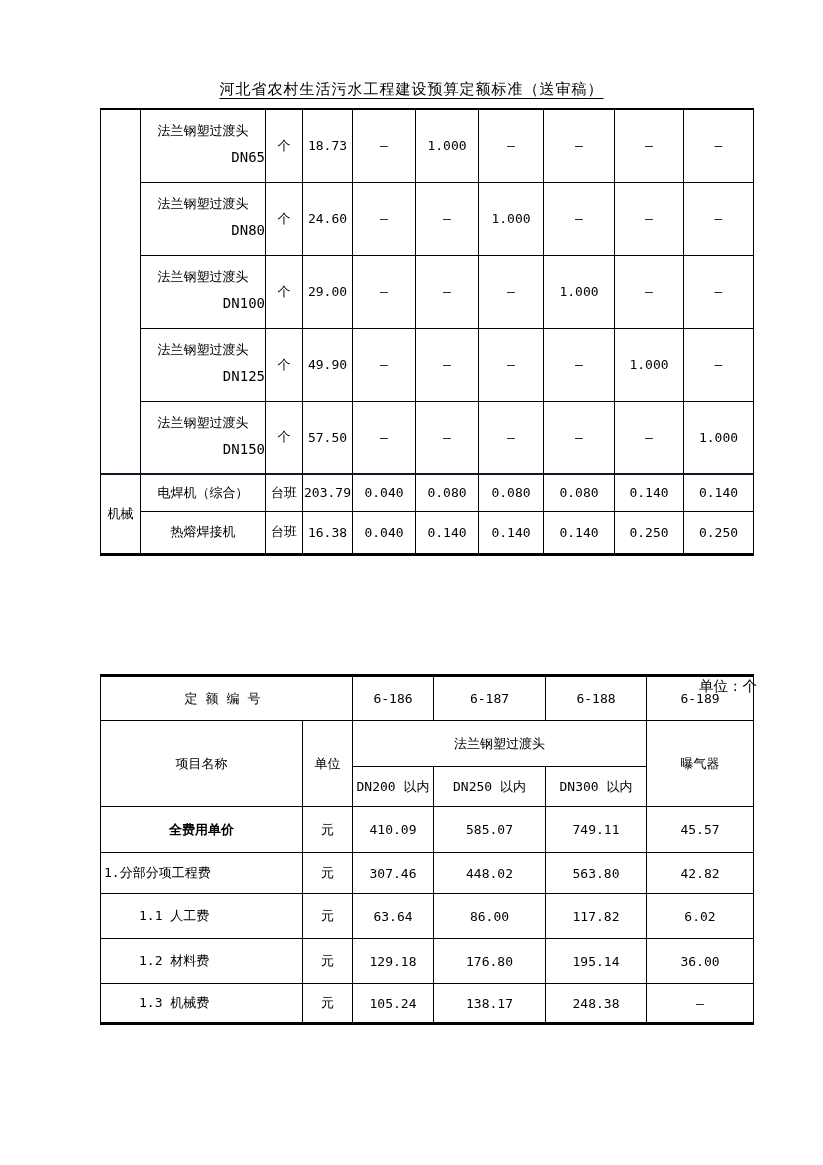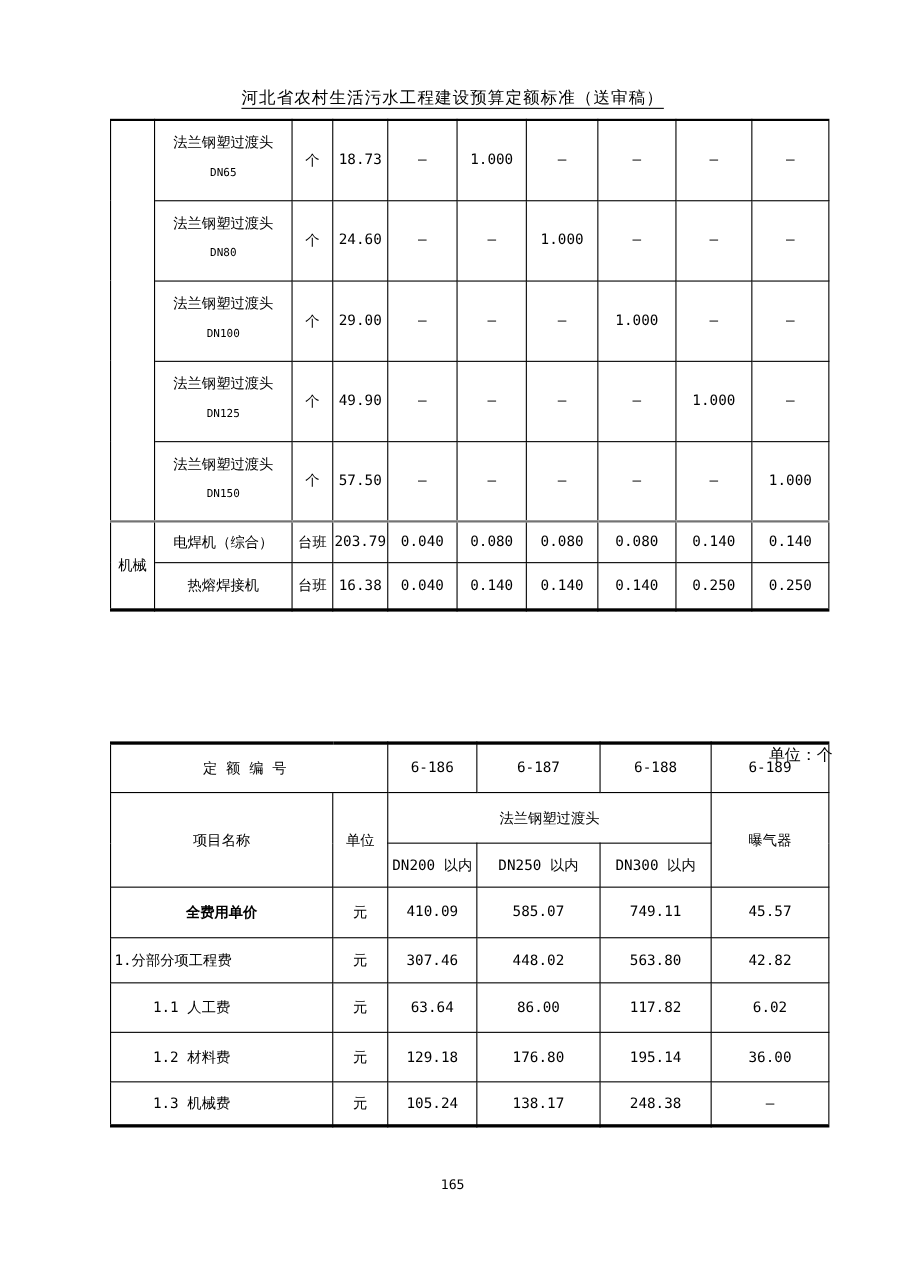--- a/index.html
+++ b/index.html
@@ -44,27 +44,27 @@
   
   #table1 {
     top: 108px;
     width: 653px;
     border-top: 2px solid #000;
     border-bottom: 3px solid #000;
   }
   #table1 tr.mat-row { height: 73px; }
   #table1 tr.machine-row-1 { height: 37px; }
   #table1 tr.machine-row-2 { height: 43px; }
-  #table1 tr.machine-row-1 td { border-top: 2px solid #737373; }
+  #table1 tr.machine-row-1 td { border-top: 2px solid #0f172a; }
   .item-cell {
     vertical-align: top !important;
     padding-top: 7px !important;
     line-height: 27px;
   }
-  .spec { font-size: 10px; }
+  .spec { font-size: 14px; text-align: right; }
   .num { font-size: 12px; }
   
   .work-content {
     position: absolute;
     left: 88px;
     top: 585px;
     width: 672px;
     font-size: 14.5px;
     line-height: 26px;
     text-indent: 2em;
@@ -291,15 +291,14 @@
       <td class="label-indent">1.3 机械费</td>
       <td>元</td>
       <td class="num">105.24</td>
       <td class="num">138.17</td>
       <td class="num">248.38</td>
       <td class="num">–</td>
     </tr>
   </tbody>
     </table>
 
-  <div class="page-number">165</div>
 
 </div>
 
 </body></html>

